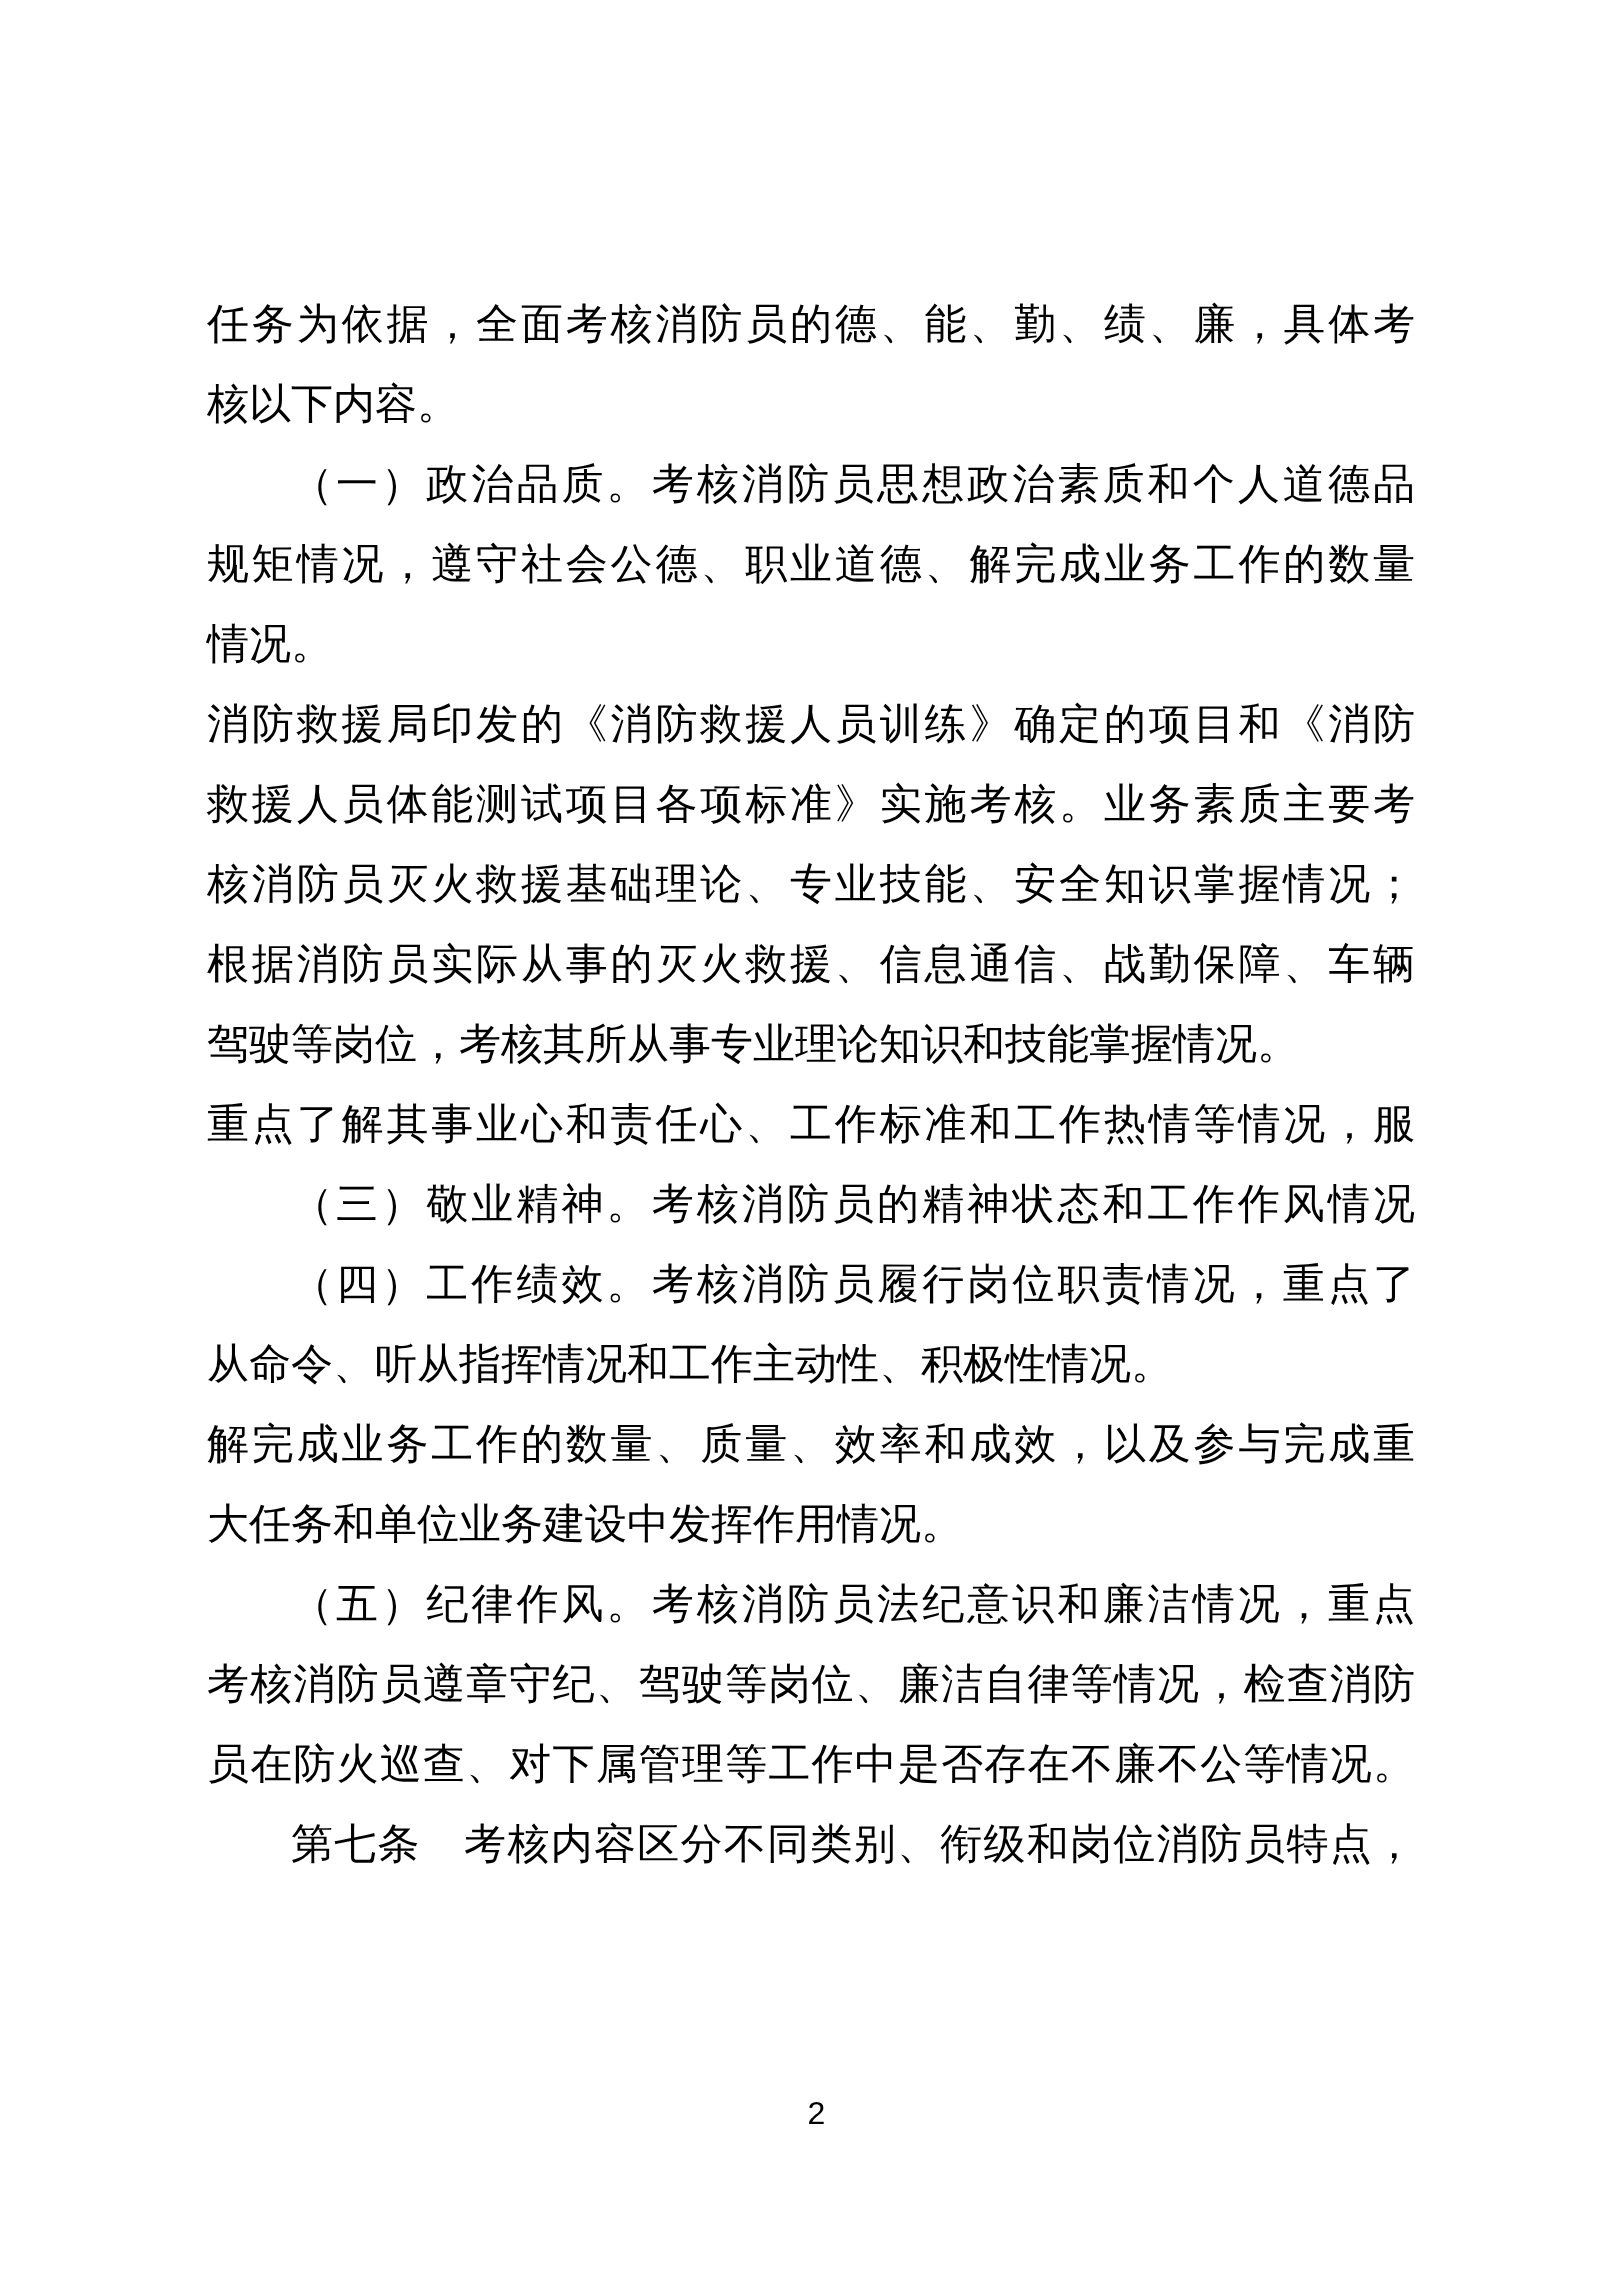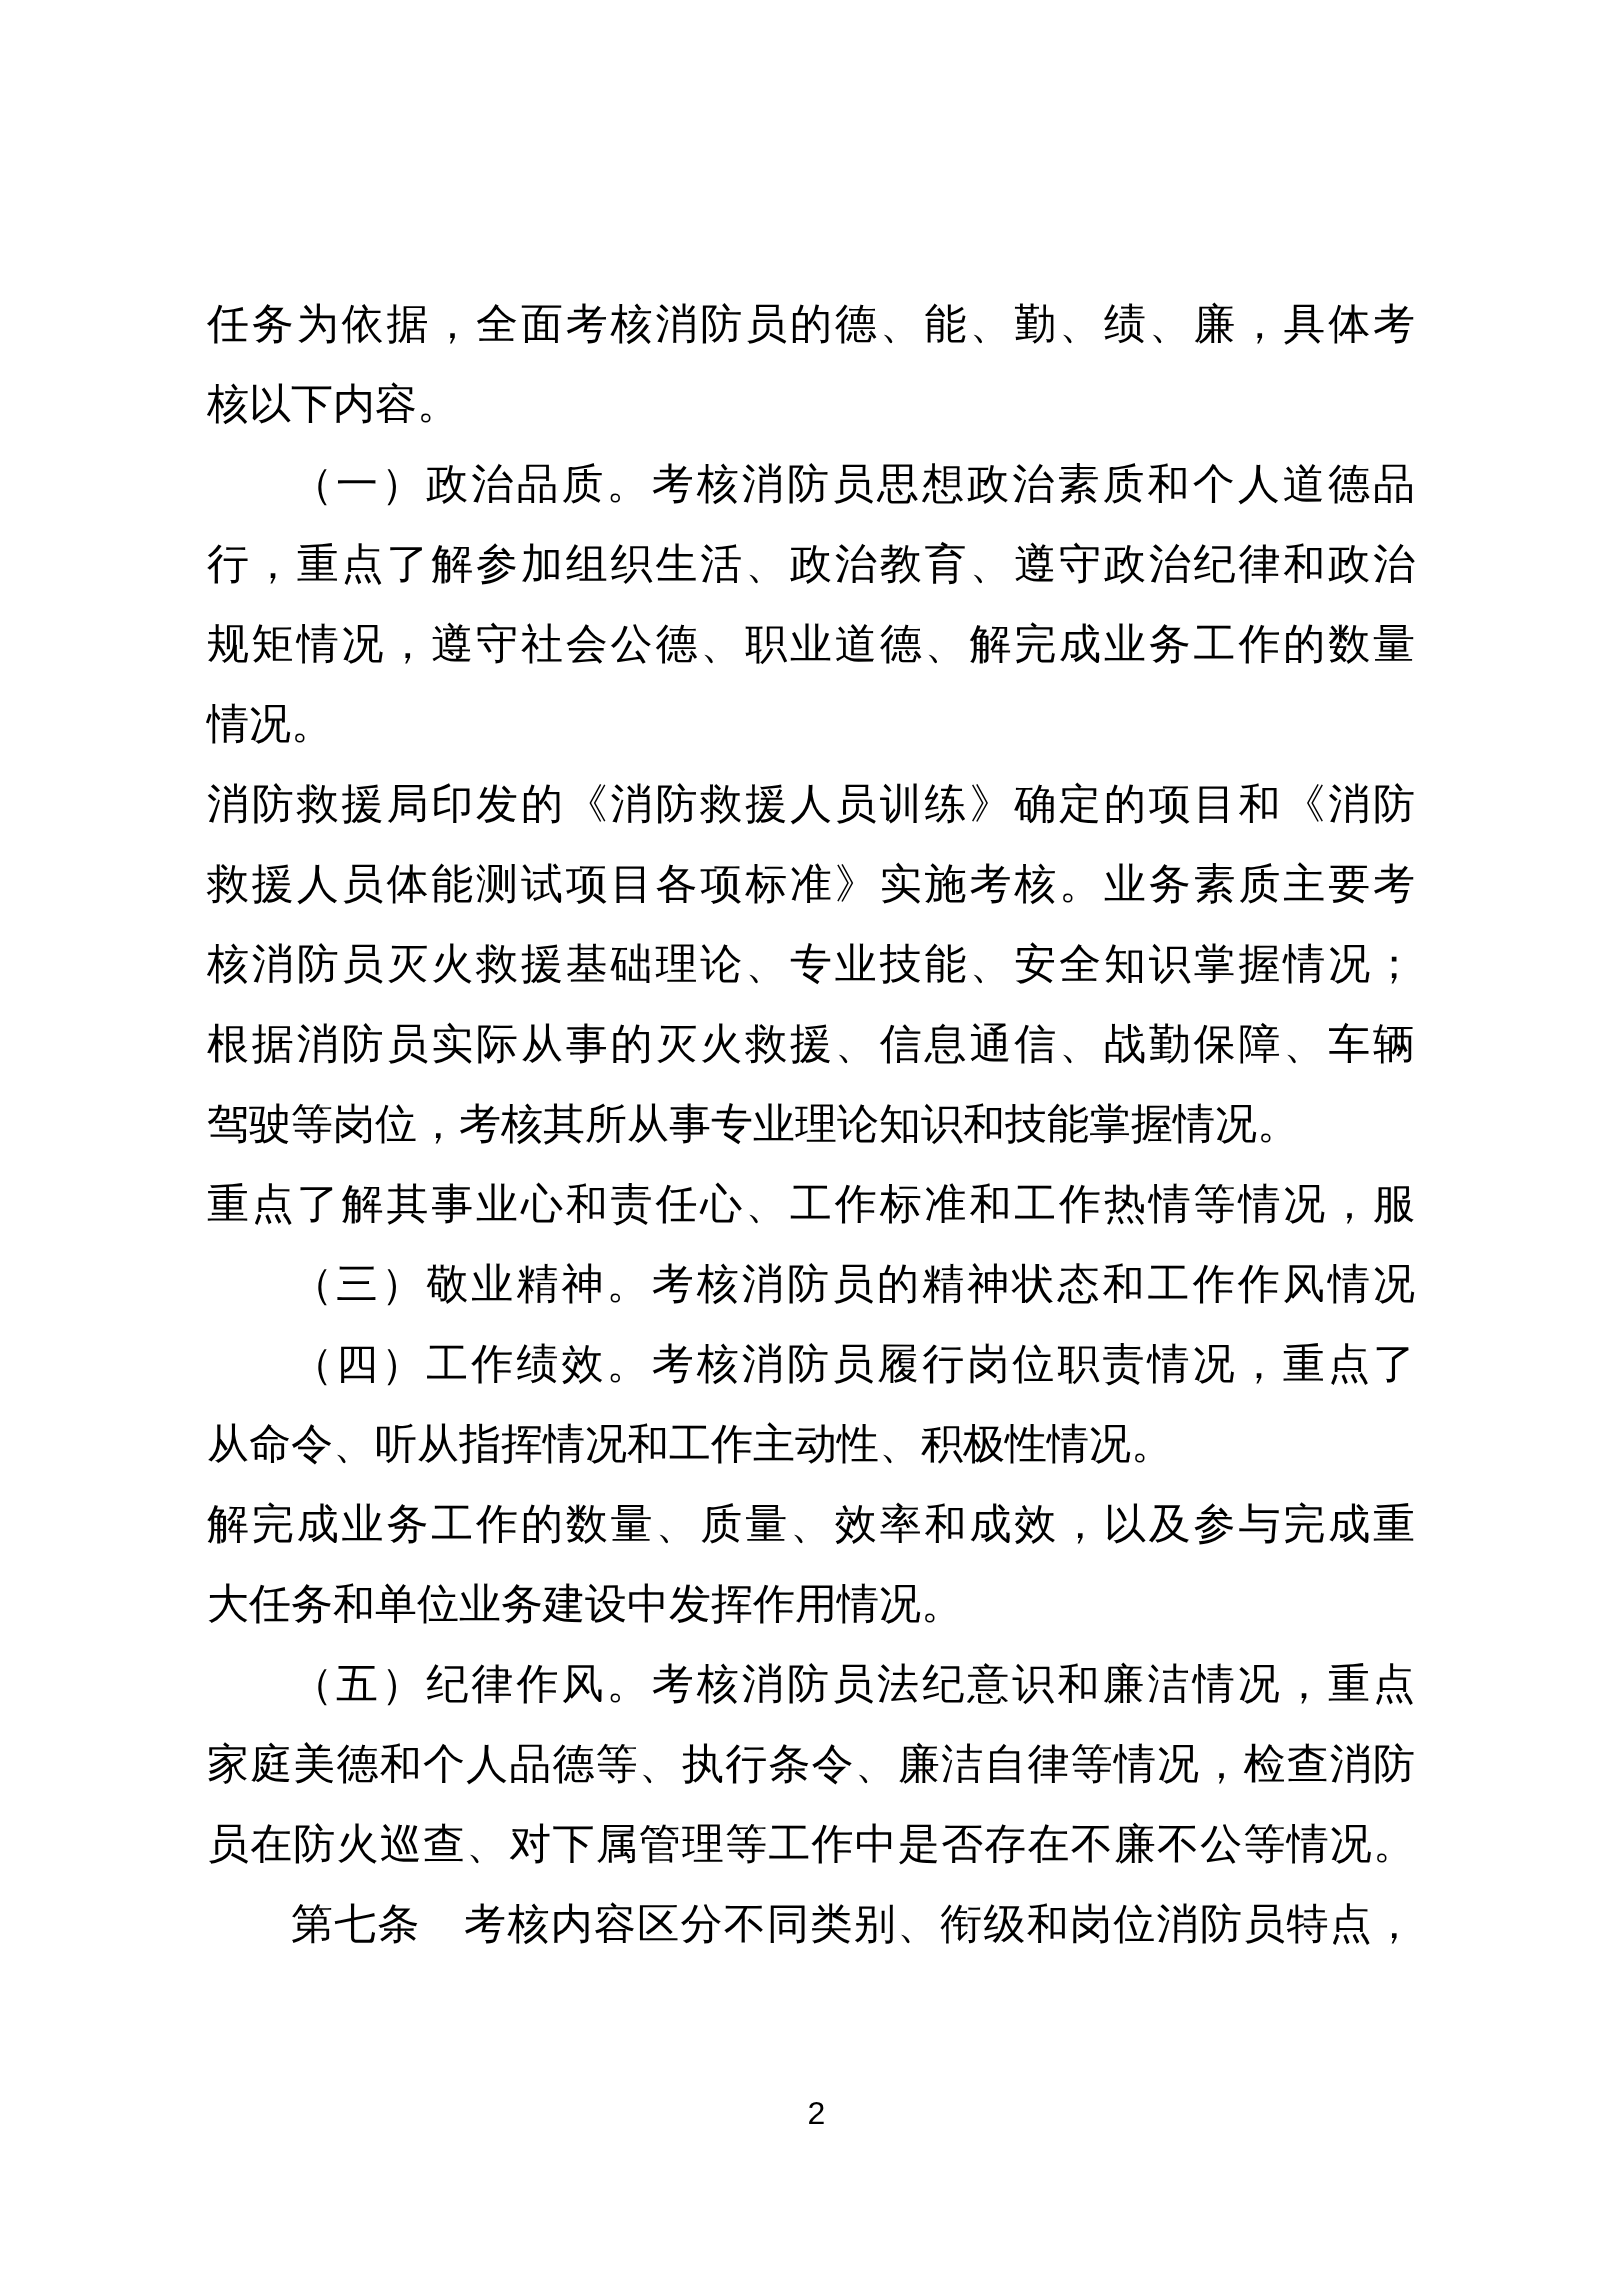--- a/index.html
+++ b/index.html
@@ -49,34 +49,33 @@
   }
 </style>
 </head>
 <body>
 
 <div class="page">
   <div class="content">
       <div class="line">任务为依据，全面考核消防员的德、能、勤、绩、廉，具体考</div>
       <div class="line lastline">核以下内容。</div>
       <div class="line indent">（一）政治品质。考核消防员思想政治素质和个人道德品</div>
-      <div class="line">行，重点了解参加组织生活、政治教育、遵守政治纪律和政治</div>
       <div class="line">规矩情况，遵守社会公德、职业道德、解完成业务工作的数量</div>
       <div class="line lastline">情况。</div>
       <div class="line">消防救援局印发的《消防救援人员训练》确定的项目和《消防</div>
       <div class="line">救援人员体能测试项目各项标准》实施考核。业务素质主要考</div>
       <div class="line">核消防员灭火救援基础理论、专业技能、安全知识掌握情况；</div>
       <div class="line">根据消防员实际从事的灭火救援、信息通信、战勤保障、车辆</div>
       <div class="line lastline">驾驶等岗位，考核其所从事专业理论知识和技能掌握情况。</div>
       <div class="line">重点了解其事业心和责任心、工作标准和工作热情等情况，服</div>
       <div class="line indent">（三）敬业精神。考核消防员的精神状态和工作作风情况</div>
       <div class="line indent">（四）工作绩效。考核消防员履行岗位职责情况，重点了</div>
       <div class="line lastline">从命令、听从指挥情况和工作主动性、积极性情况。</div>
       <div class="line">解完成业务工作的数量、质量、效率和成效，以及参与完成重</div>
       <div class="line lastline">大任务和单位业务建设中发挥作用情况。</div>
       <div class="line indent">（五）纪律作风。考核消防员法纪意识和廉洁情况，重点</div>
-      <div class="line">家庭美德和个人品德等、执行条令、廉洁自律等情况，检查消防</div>
+      <div class="line">考核消防员遵章守纪、驾驶等岗位、廉洁自律等情况，检查消防</div>
       <div class="line">员在防火巡查、对下属管理等工作中是否存在不廉不公等情况。</div>
       <div class="line indent">第七条　考核内容区分不同类别、衔级和岗位消防员特点，</div>
     </div>
   <div class="page-number">2</div>
 </div>
 
 
 </body></html>

